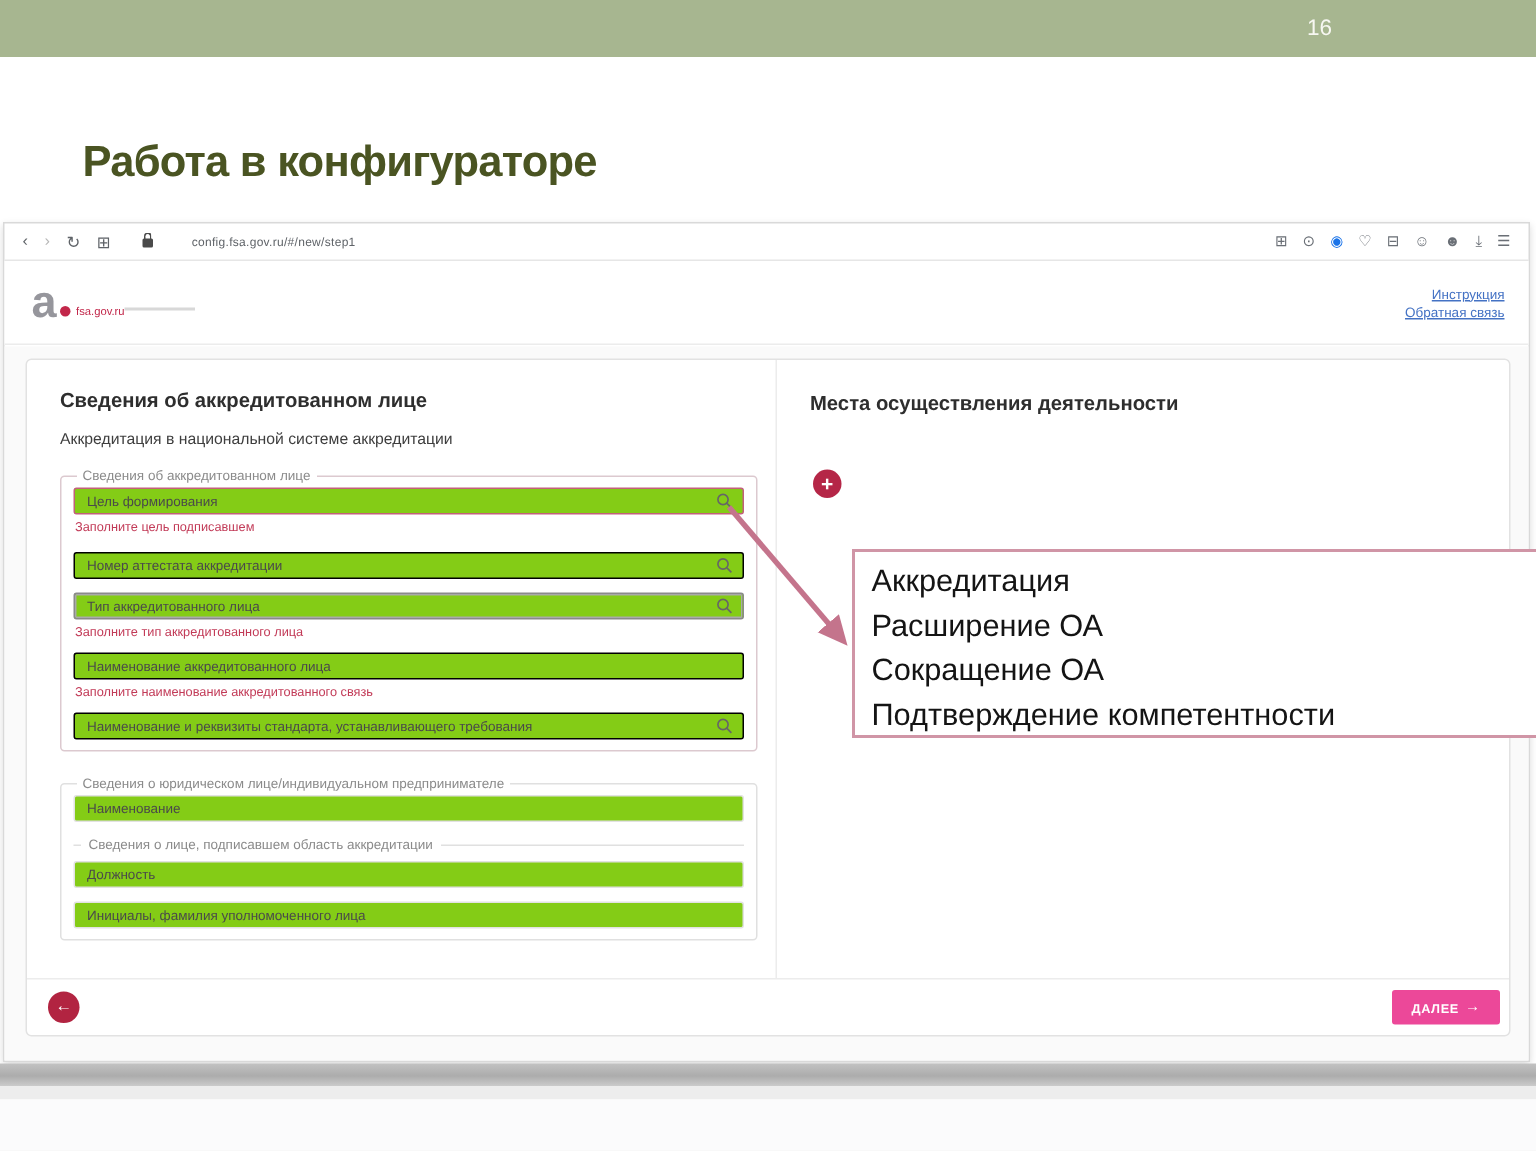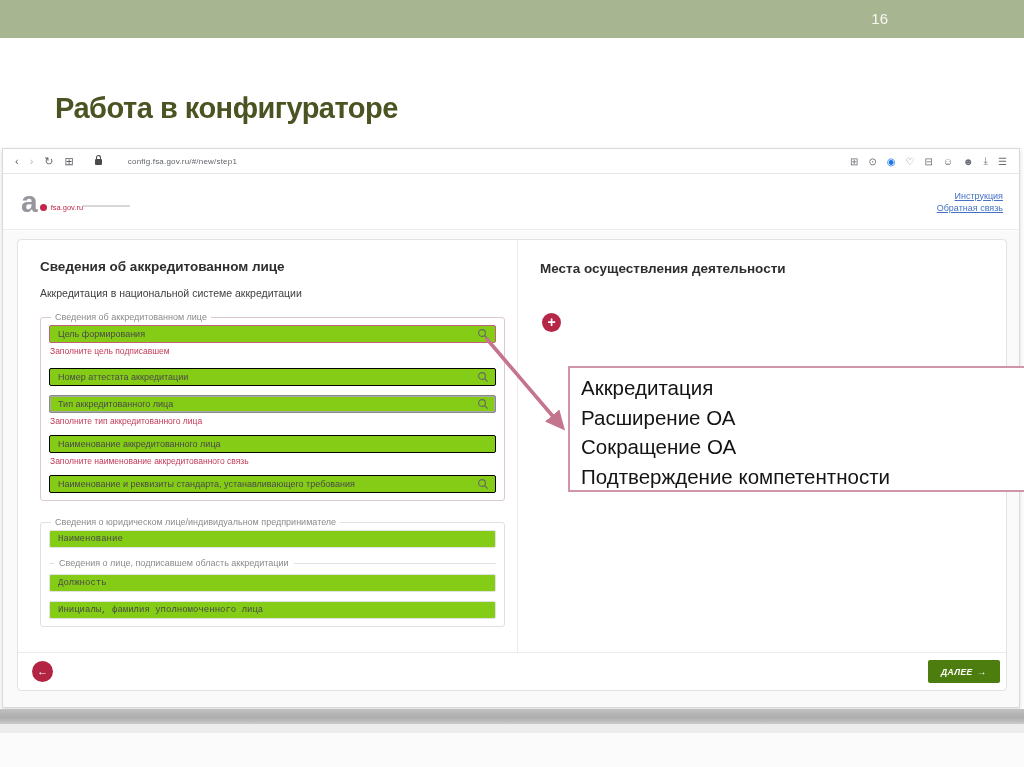--- a/index.html
+++ b/index.html
@@ -44,34 +44,34 @@
   .panel-title { font-size:13.5px; font-weight:bold; color:#2e2e2e; }
   .panel-sub { font-size:10.5px; color:#3e3e3e; margin-top:13px; }
 
   .fs { border:1px solid #dcc9cf; border-radius:3px; margin-top:13px; padding:0 8px 7px 8px; }
   .fs legend { font-size:9px; color:#8b8b8b; padding:0 4px; margin-left:2px; }
   .fs.fs2 { border-color:#e0e0e0; }
   .iw { position:relative; margin-top:9px; }
   .iw.first { margin-top:3px; }
   .fld { display:block; width:100%; height:18px; border:1px solid #000000; border-radius:2px; background:#84cc16; padding:0 24px 0 8px; font-size:9px; color:#4a4a4a; font-family:inherit; outline:none; }
   .fld::placeholder { color:#4a4a4a; opacity:1; }
-  .fs2 .fld { border-color:#e2e2e2; padding-right:0;font-family:Liberation Mono, monospace; }
+  .fs2 .fld { border-color:#e2e2e2; padding-right:0; }
   .iw.error .fld { border-color:#c2607a; }
   .iw.focused .fld { border-color:#8a8a8a; box-shadow:inset 0 0 0 1px #a9a9a9; }
   .mag { position:absolute; right:7px; top:3px; width:12px; height:12px; }
   .err-text { font-size:8.5px; color:#c23a57; margin:3px 0 0 1px; }
   .inline-legend { display:flex; align-items:center; gap:5px; margin-top:10px; font-size:9px; color:#8b8b8b; }
   .inline-legend::before { content:""; width:5px; height:1px; background:#e0e0e0; }
   .inline-legend::after { content:""; flex:1; height:1px; background:#e0e0e0; }
 
   .plus-btn { margin-top:37px; margin-left:2px; width:19px; height:19px; border-radius:50%; background:#b52647; color:#fff; font-size:14px; line-height:17px; text-align:center; font-weight:bold; border:none; cursor:pointer; padding:0; }
 
   .footerbar { height:38px; border-top:1px solid #ececec; position:relative; }
   .back-btn { position:absolute; left:14px; top:8px; width:21px; height:21px; border-radius:50%; background:#b22441; color:#fff; border:none; font-size:11px; line-height:21px; text-align:center; padding:0; cursor:pointer; }
-  .next-btn { position:absolute; right:6px; top:7px; height:23px; width:72px; background:#4d7c0f; color:#fff; border:none; border-radius:2px; font-size:8.5px; font-weight:bold; letter-spacing:0.4px; display:flex; align-items:center; justify-content:center; gap:4px; cursor:pointer;font-style:italic; }
+  .next-btn { position:absolute; right:6px; top:7px; height:23px; width:72px; background:#ec4899; color:#fff; border:none; border-radius:2px; font-size:8.5px; font-weight:bold; letter-spacing:0.4px; display:flex; align-items:center; justify-content:center; gap:4px; cursor:pointer; }
   .next-arrow { font-size:10px; font-weight:normal; }
 
   
   .callout { position:absolute; left:568px; top:366px; width:488px; height:126px; border:2px solid #d095a6; background:#fff; z-index:6; padding:5px 0 0 11px; }
   .callout-line { font-size:20.5px; line-height:29.5px; color:#141414; }
   .pointer-svg { position:absolute; left:478px; top:328px; width:100px; height:112px; z-index:7; pointer-events:none; }
 
   
   .shadow-band { position:absolute; left:0; right:0; top:709px; height:15px; background:linear-gradient(180deg,#c2c2c2 0%,#acacac 55%,#cbcbcb 100%); }
   .shadow-band2 { position:absolute; left:0; right:0; top:724px; height:9px; background:#ededed; }

